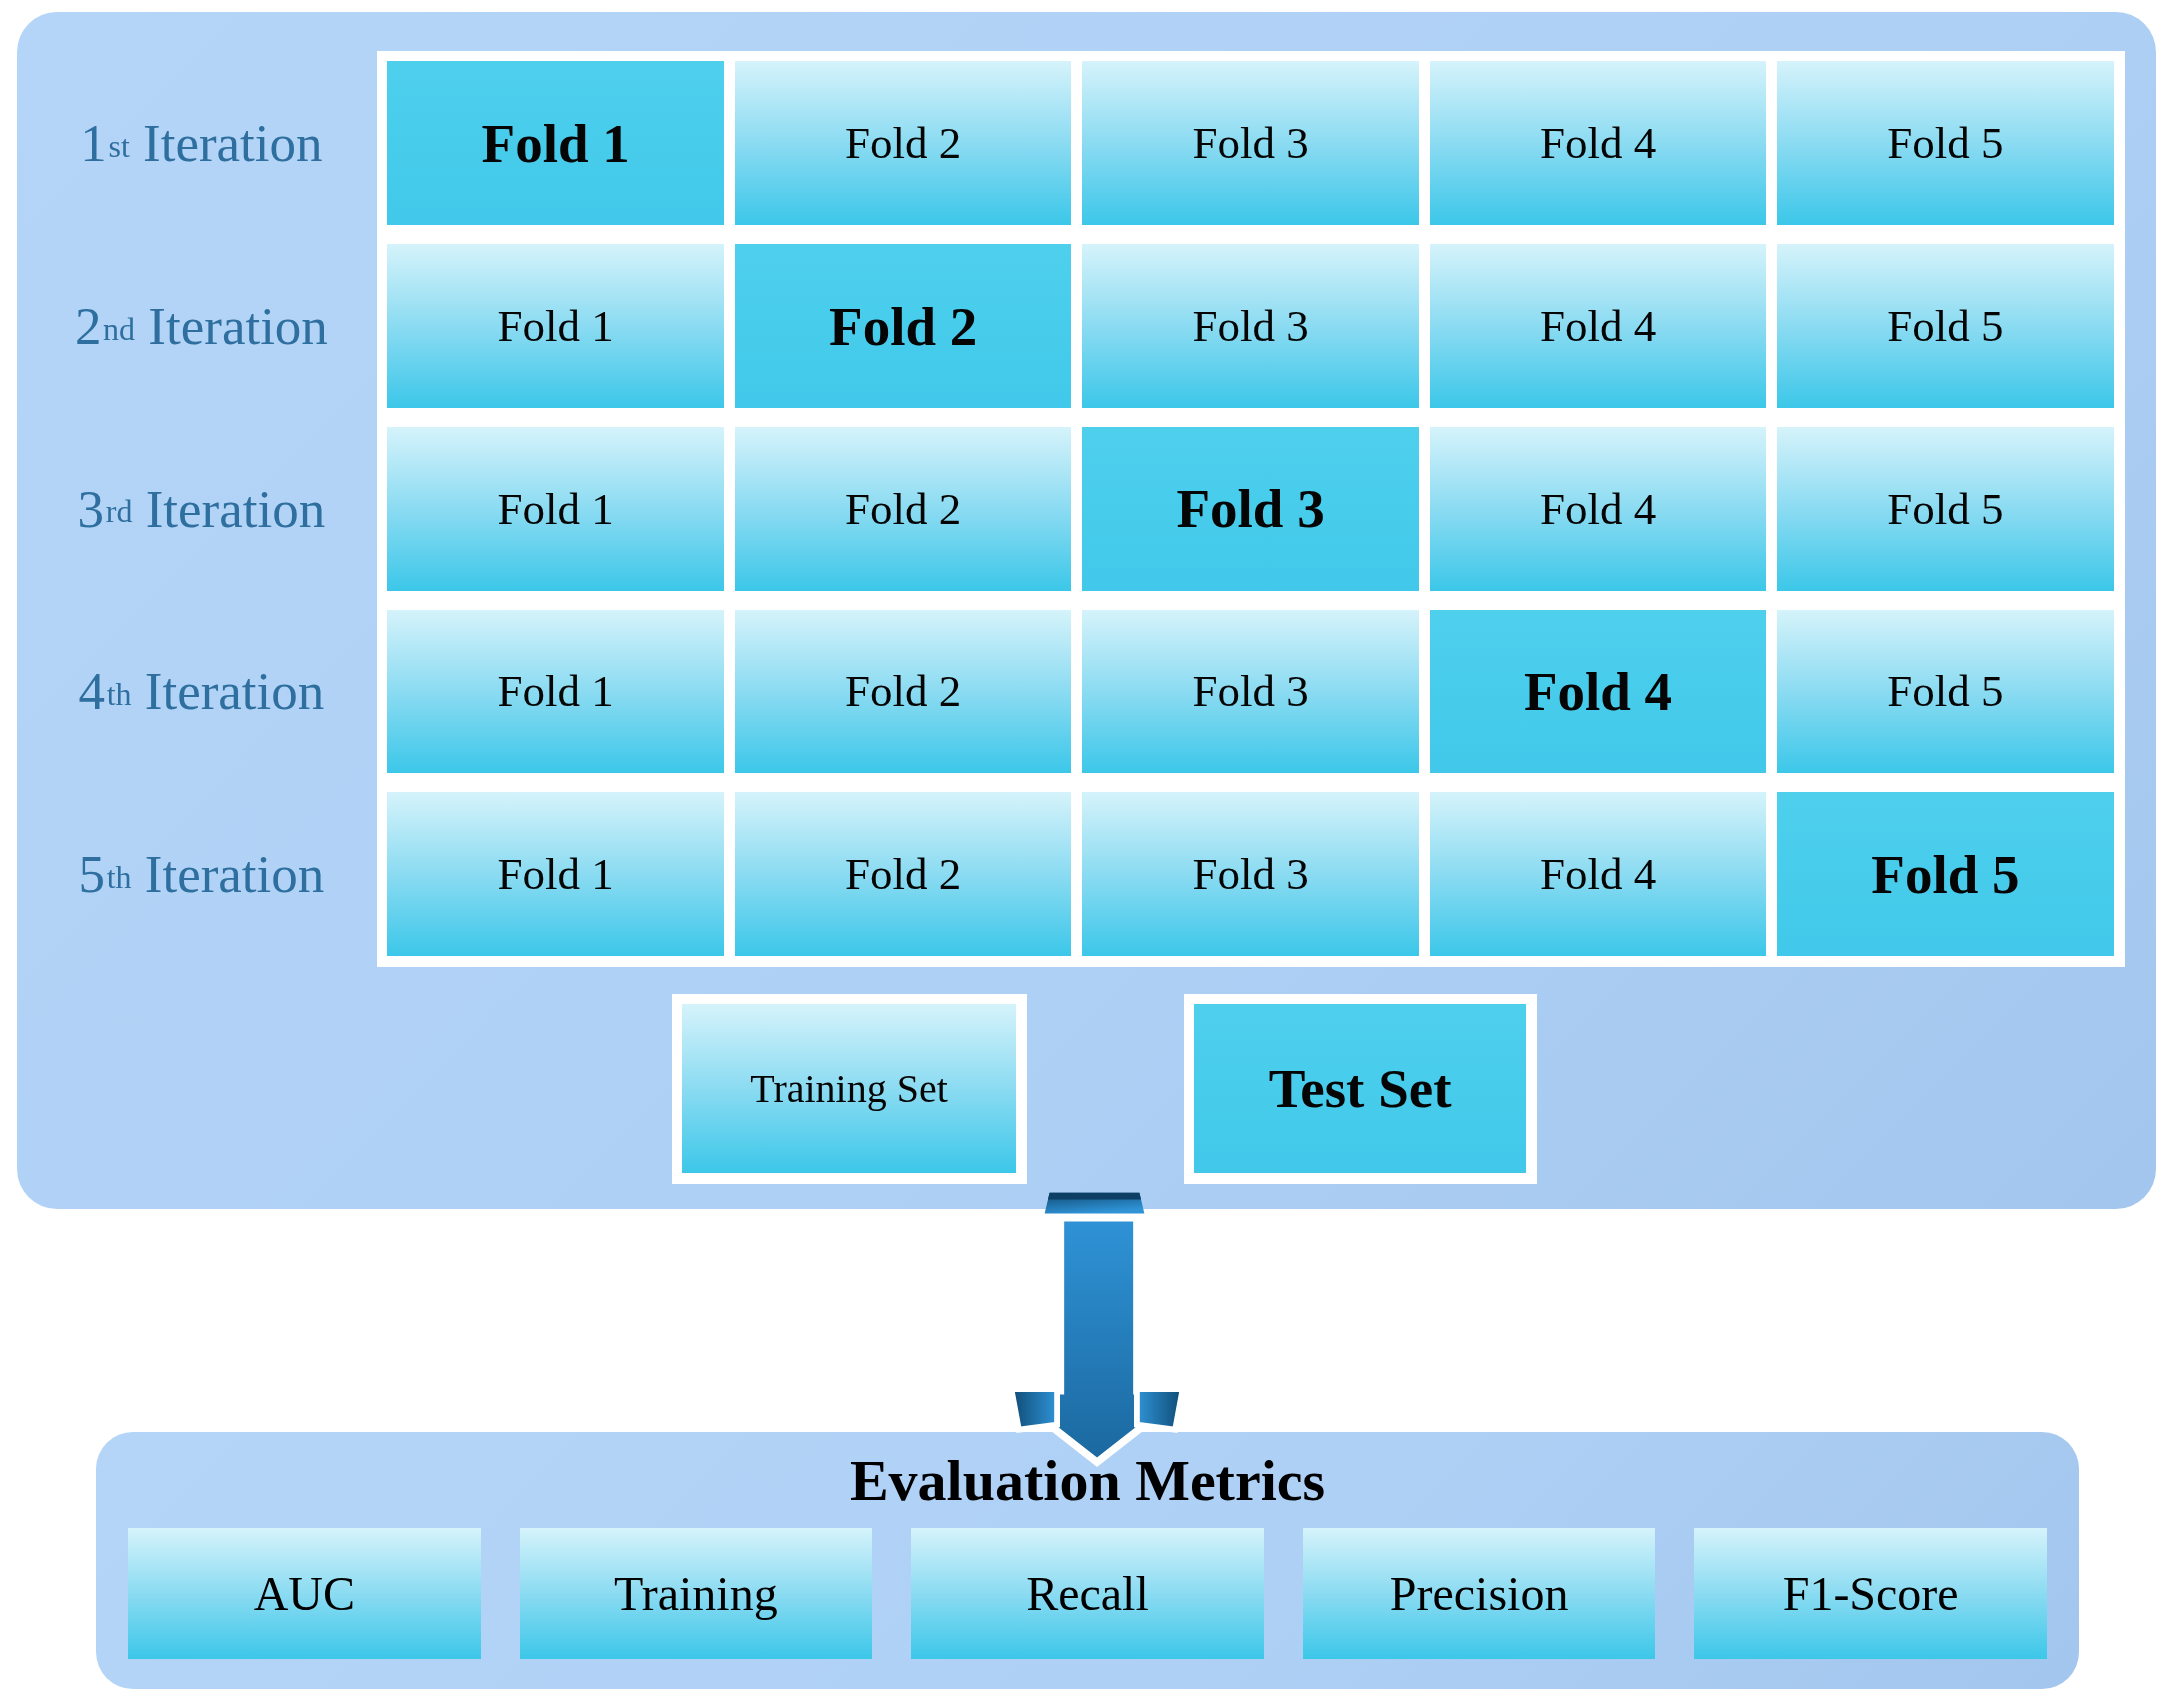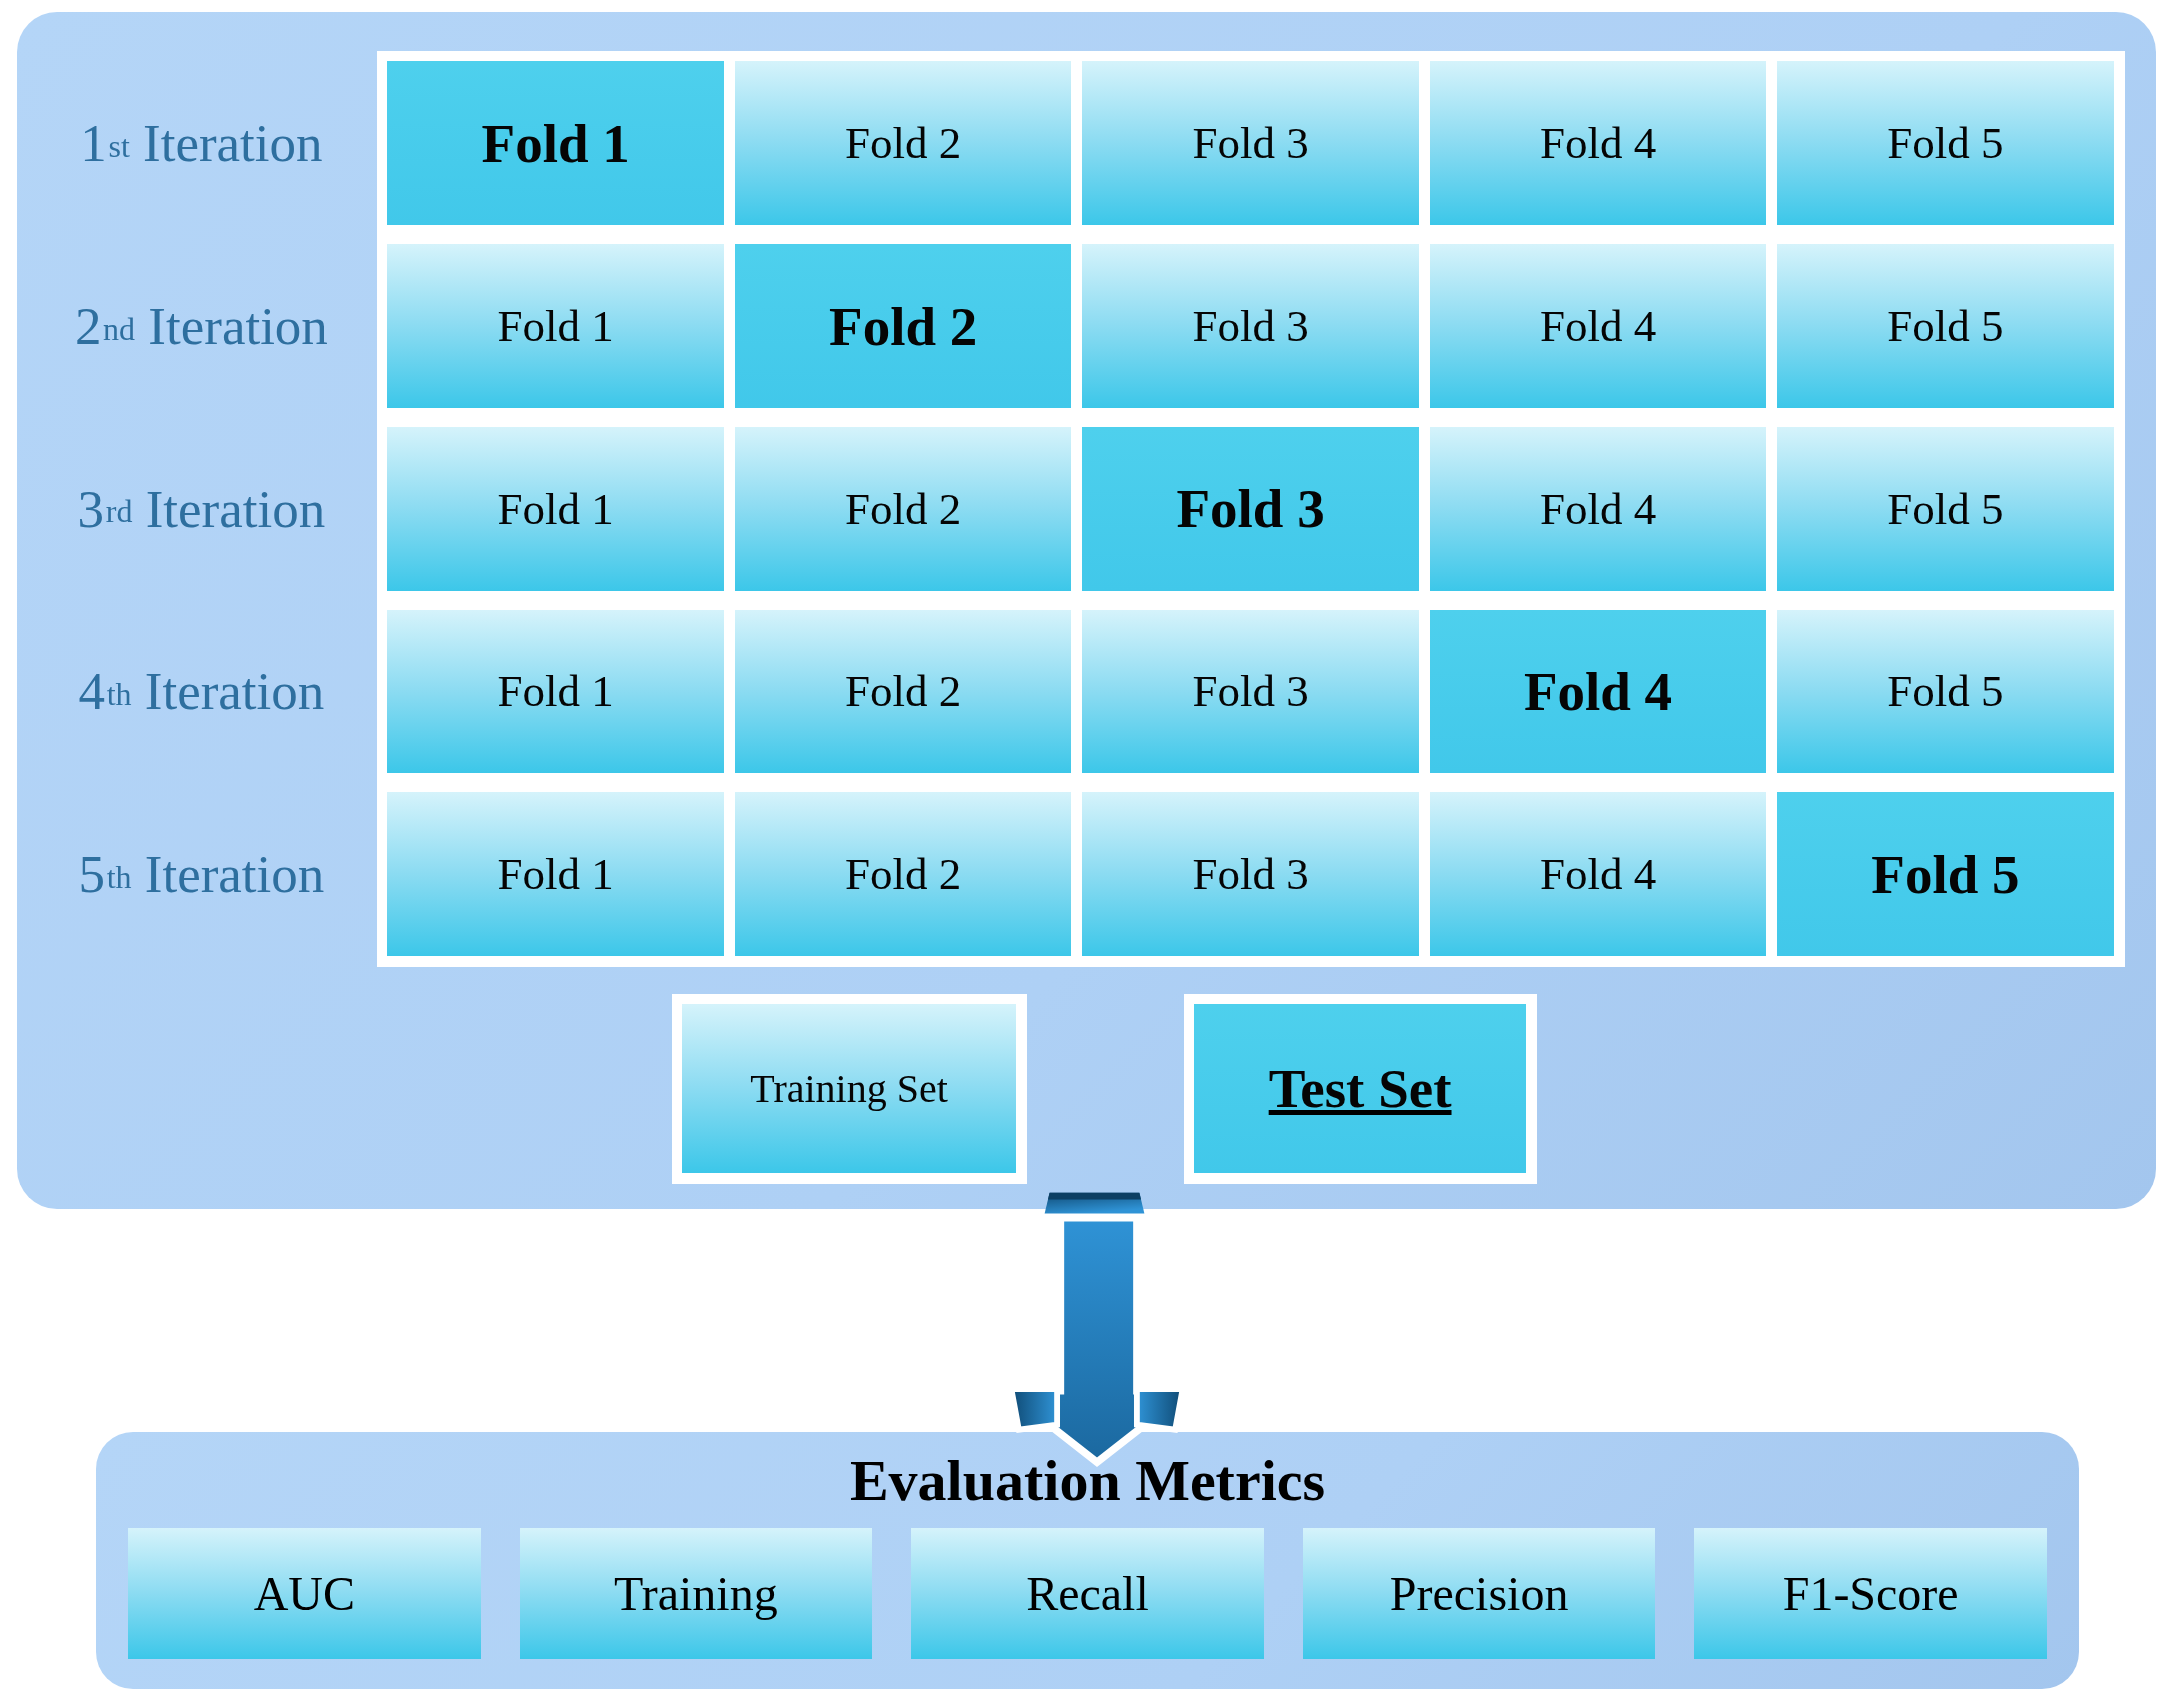--- a/index.html
+++ b/index.html
@@ -80,21 +80,21 @@
   
   .legend-box {
     position: absolute;
     top: 982px;
     height: 190px;
     background: var(--white);
     padding: 10.8px;
     box-sizing: border-box;
   }
   .legend-box.training { left: 655px; width: 355px; }
-  .legend-box.test     { left: 1167px; width: 353px; text-decoration: underline; }
+  .legend-box.test     { left: 1167px; width: 353px; }
   .legend-inner {
     width: 100%; height: 100%;
     display: flex; align-items: center; justify-content: center;
     color: var(--cell-text);
   }
   .legend-inner.training-bg {
     background: linear-gradient(180deg, var(--cell-grad-top) 0%, var(--cell-grad-mid) 48%, var(--cell-grad-bottom) 100%);
     font-size: 40px;
   }
   .legend-inner.test-bg {

